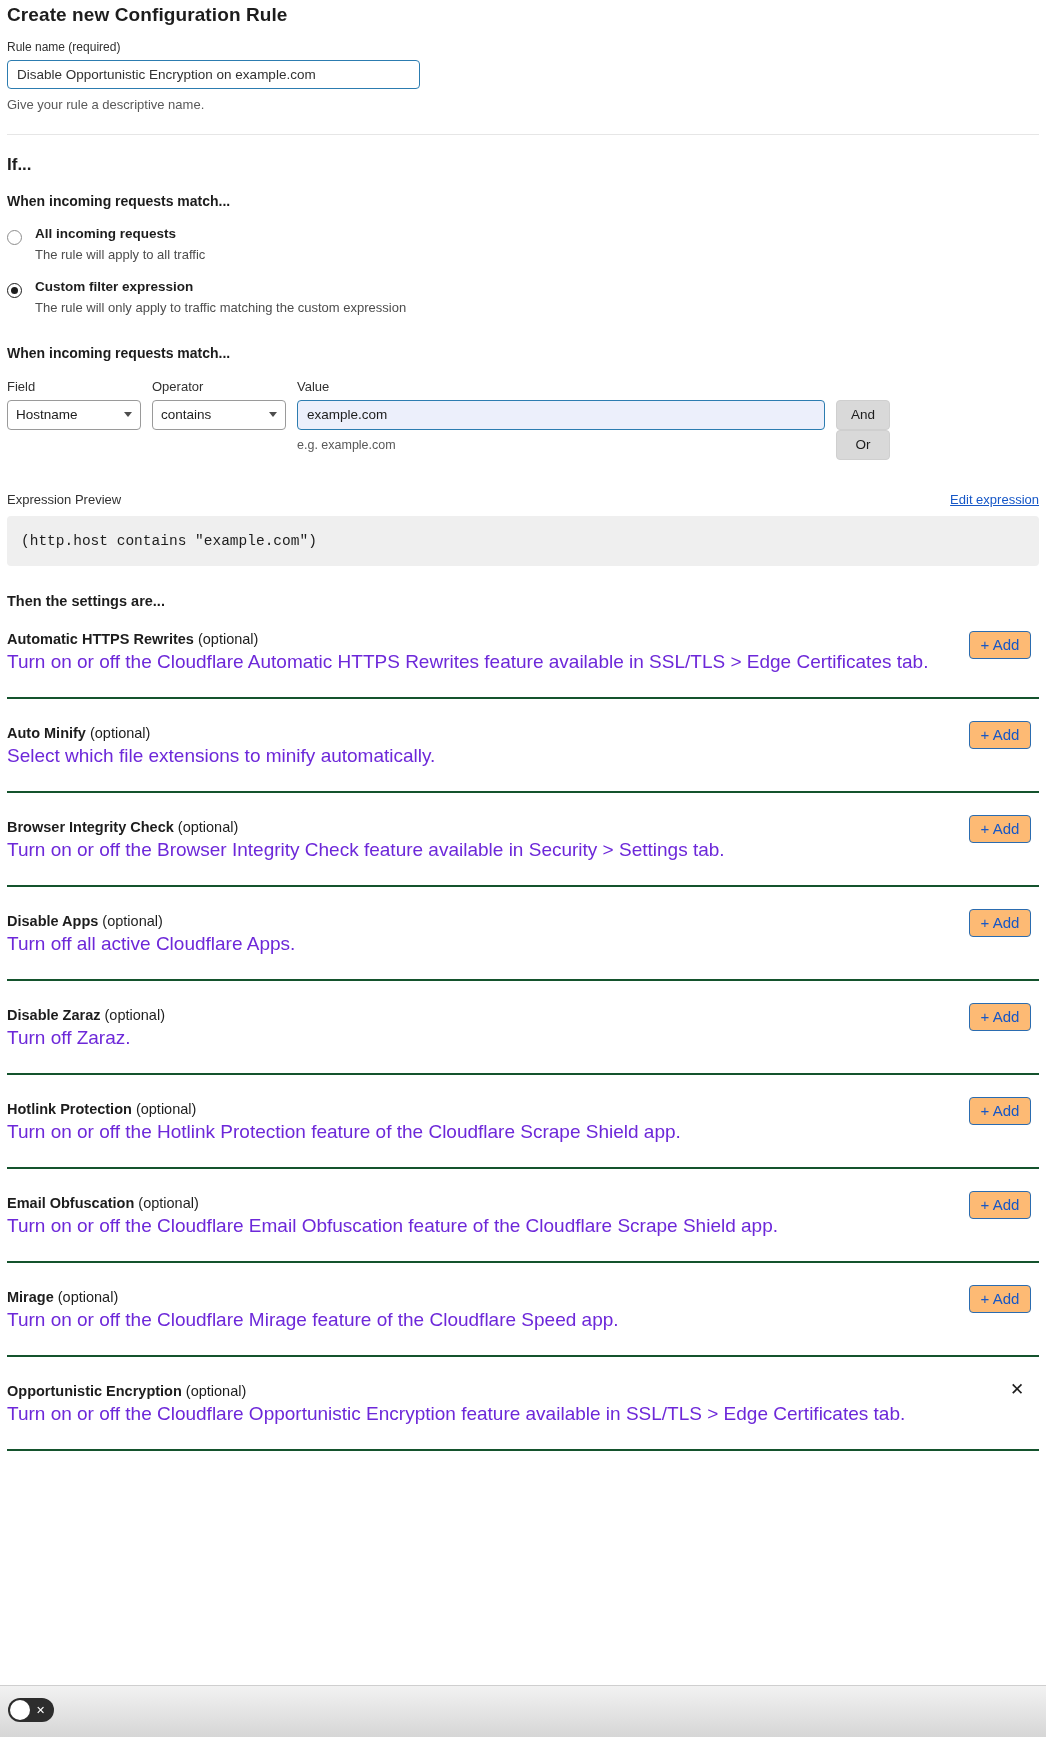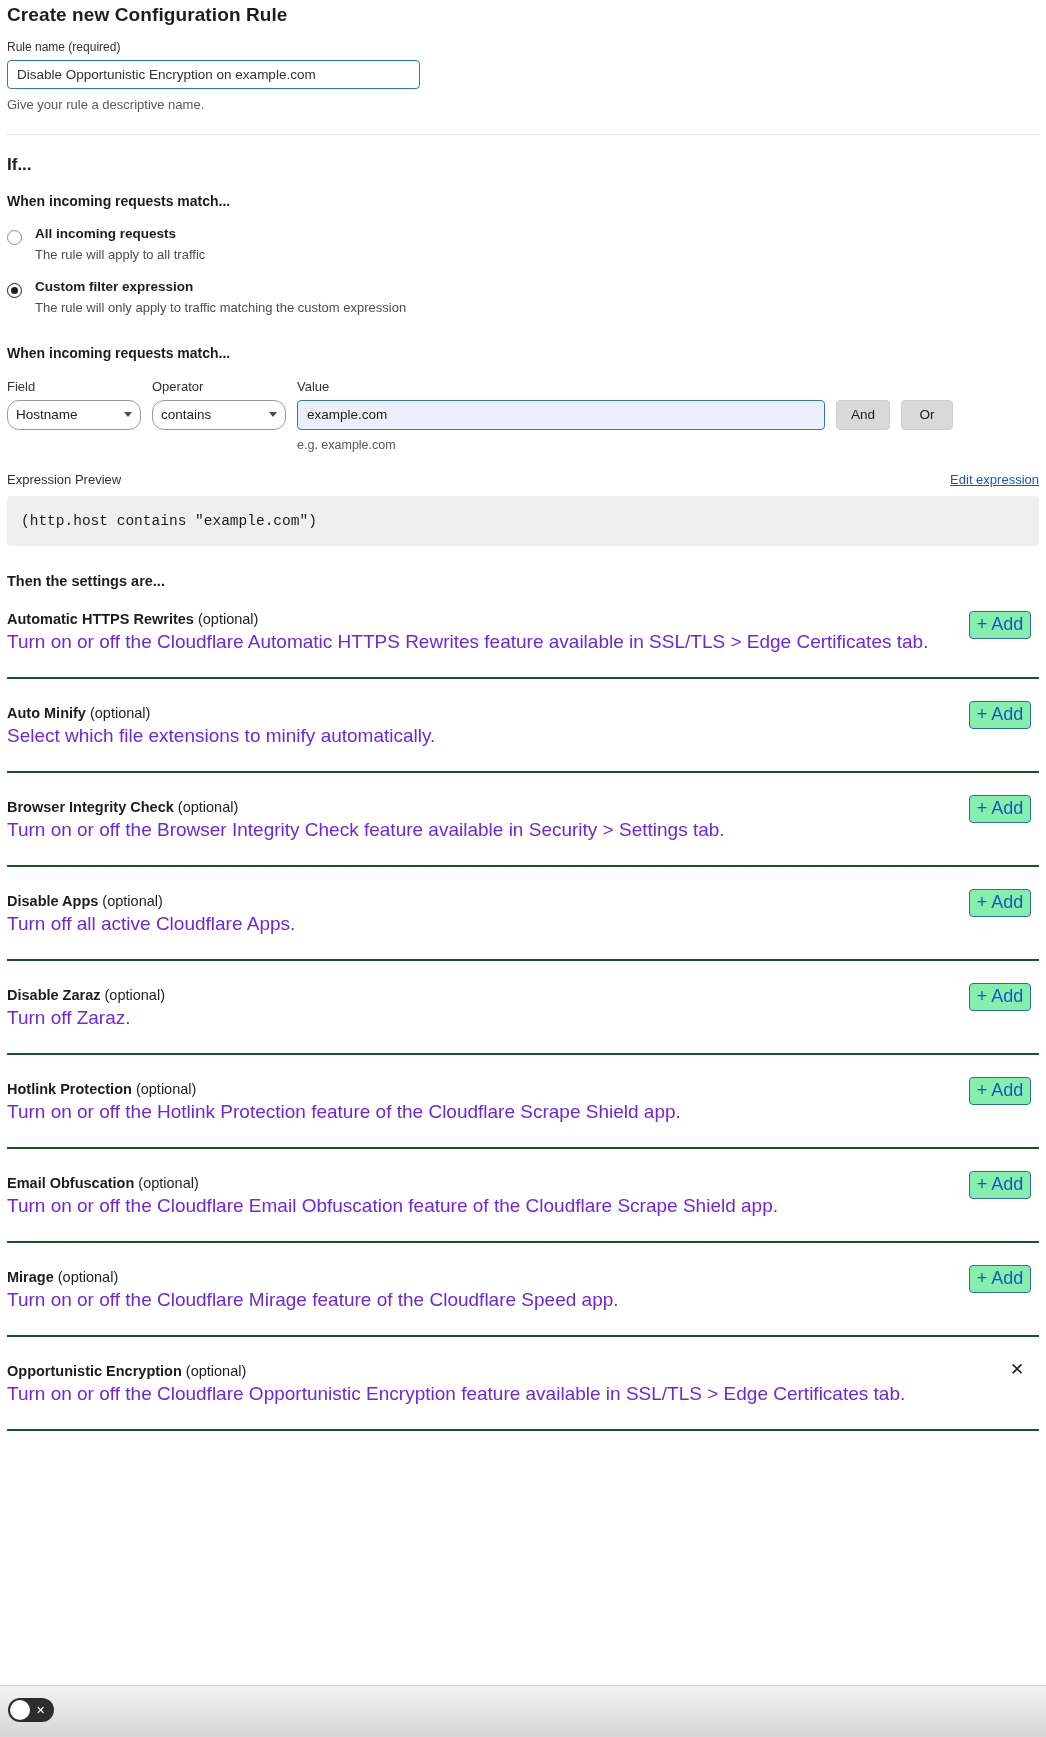--- a/index.html
+++ b/index.html
@@ -118,21 +118,21 @@
     margin-bottom: 6px;
   }
   .select-wrap {
     position: relative;
   }
   select.sel {
     appearance: none;
     -webkit-appearance: none;
     height: 30px;
     border: 1px solid #9a9a9a;
-    border-radius: 12px;
+    border-radius: 4px;
     background: #fff;
     font-size: 13.5px;
     font-family: "Liberation Sans", sans-serif;
     color: #1d1d1d;
     padding: 4px 26px 4px 8px;
     outline: none;
   }
   .sel-field { width: 134px; }
   .sel-operator { width: 134px; }
   .caret {
@@ -171,21 +171,21 @@
     background: #d9d9d9;
     font-size: 13.5px;
     color: #1d1d1d;
     font-family: "Liberation Sans", sans-serif;
     cursor: pointer;
   }
   .preview-row {
     display: flex;
     justify-content: space-between;
     align-items: baseline;
-    margin-top: 20px;
+    margin-top: 32px;
   }
   .preview-label {
     font-size: 13px;
     color: #313131;
   }
   .link {
     font-size: 13px;
     color: #1657c7;
     text-decoration: underline;
     cursor: pointer;
@@ -224,23 +224,23 @@
     margin-top: 4px;
   }
   .add-btn {
     position: absolute;
     right: 8px;
     top: 22px;
     width: 62px;
     height: 28px;
     border: 1px solid #2b6cb0;
     border-radius: 4px;
-    background: #86efac;
+    background: #fdba74;
     color: #1657c7;
-    font-size: 18px;
+    font-size: 15px;
     font-family: "Liberation Sans", sans-serif;
     cursor: pointer;
   }
   .close-x {
     position: absolute;
     right: 13px;
     top: 24px;
     width: 18px;
     height: 18px;
     cursor: pointer;
@@ -340,21 +340,21 @@
         <span class="caret"></span>
       </div>
     </div>
 
     <div>
       <div class="expr-col-label">Value</div>
       <input class="value-input" type="text" value="example.com" style="">
       <div class="value-help">e.g. example.com</div>
     </div>
 
-    <div style="padding-top:21px; display:flex; gap:11px;">
+    <div style="padding-top:21px; display:flex; flex-direction:column;">
       <button class="btn-grey">And</button>
       <button class="btn-grey">Or</button>
     </div>
   </div>
 
   <div class="preview-row">
     <span class="preview-label">Expression Preview</span>
     <span class="link">Edit expression</span>
   </div>
 

